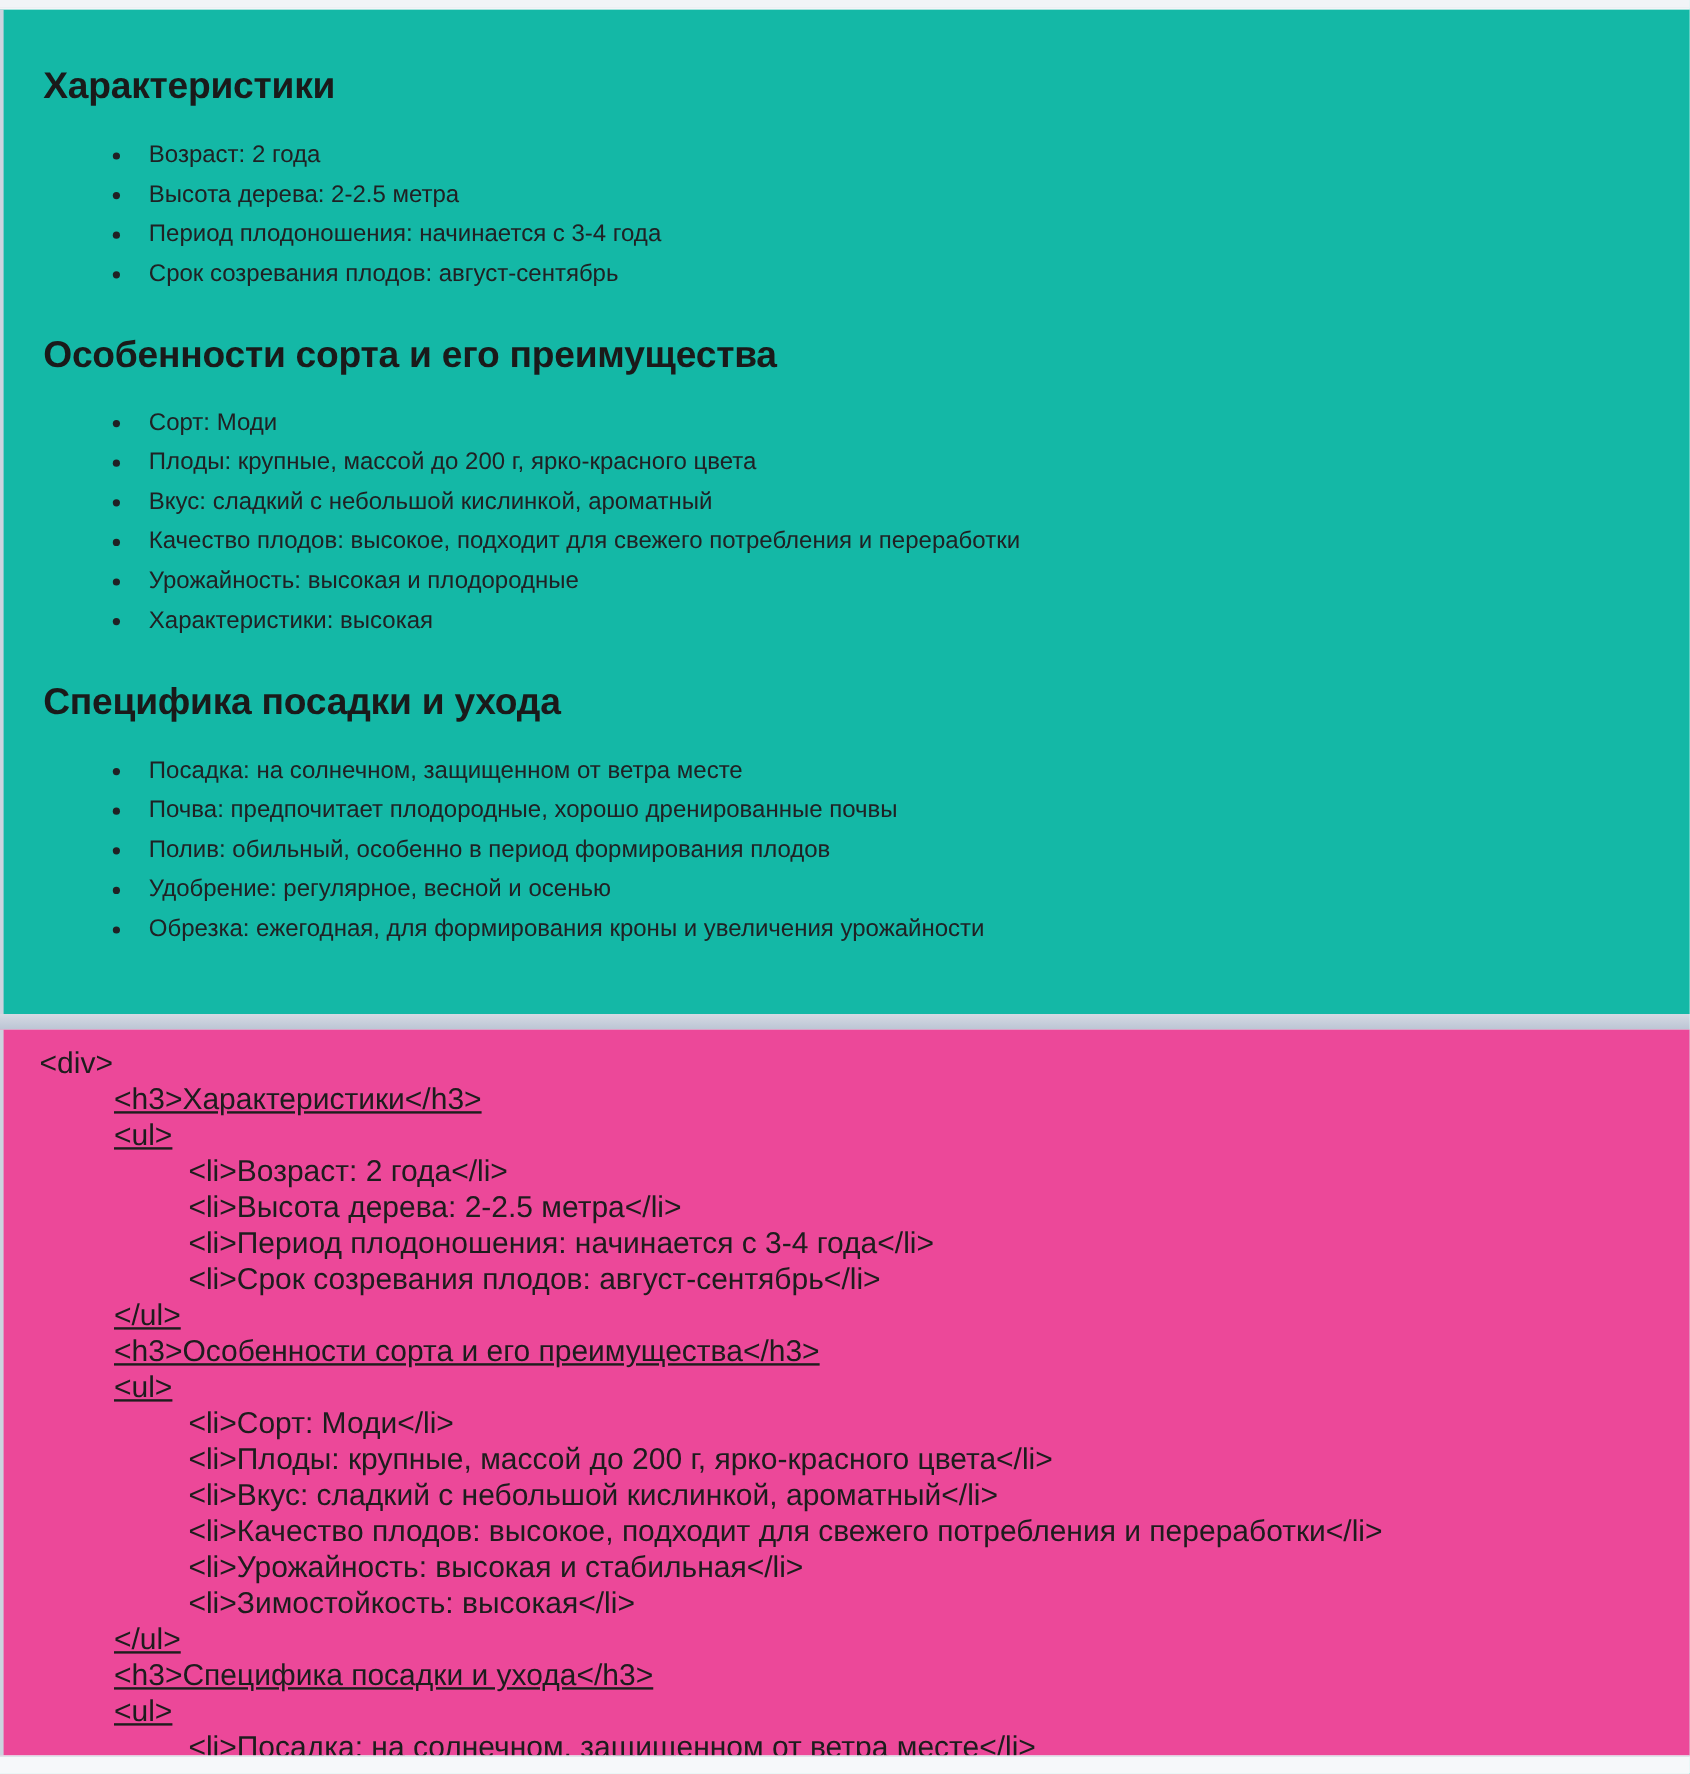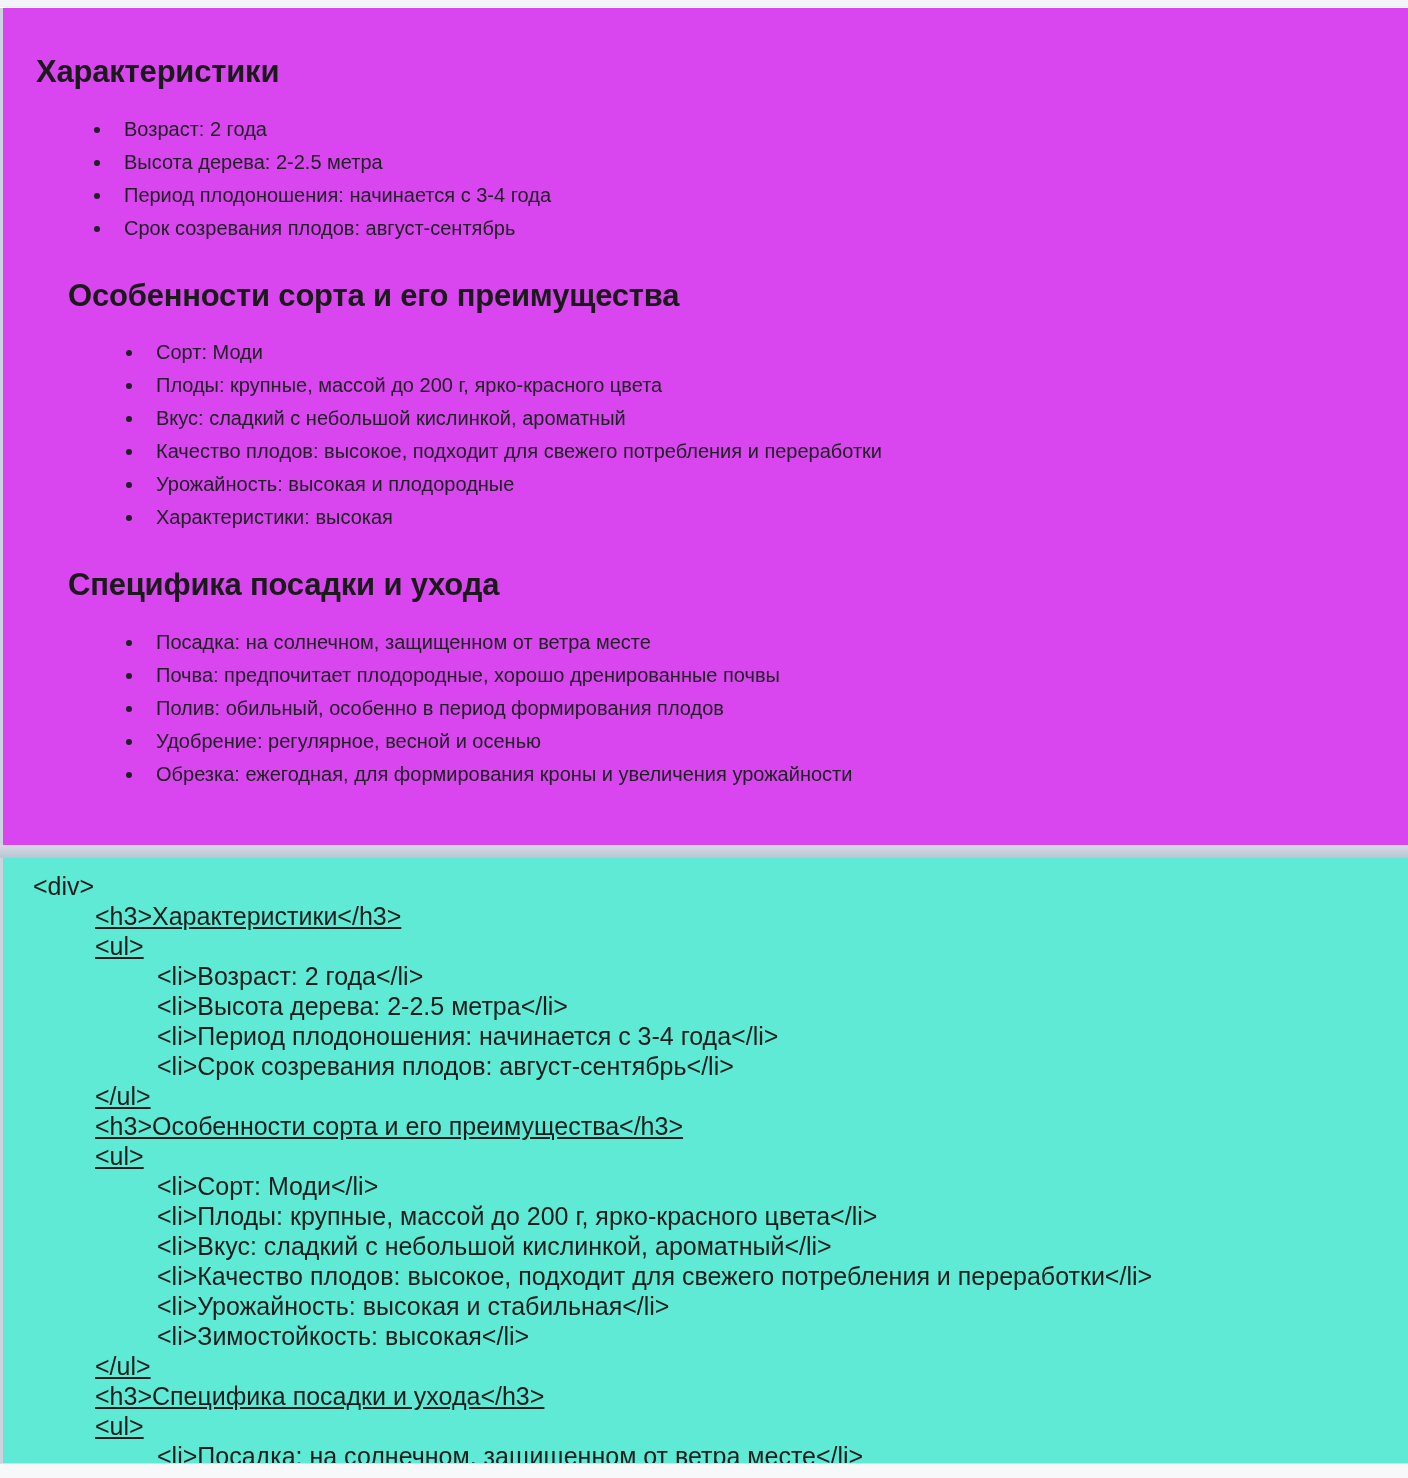--- a/index.html
+++ b/index.html
@@ -26,37 +26,37 @@
     border-bottom: 1px solid #eceef2;
     box-sizing: border-box;
   }
 
   
   .preview-panel {
     position: absolute;
     top: 8px; left: 0;
     width: 1408px;
     height: 837px;
-    background: #d946ef;
+    background: #14b8a6;
     border-left: 3px solid #ccd3de;
     box-sizing: border-box;
     overflow: hidden;
   }
   .preview-inner {
     padding: 46px 24px 0 33px;
   }
   .sec-title {
     font-size: 31px;
     font-weight: bold;
     line-height: 1.18;
     color: #1a1a1a;
     margin: 0 0 0 0;
     letter-spacing: -0.2px;
   }
-  .sec-block + .sec-block { margin-top: 34px; margin-left: 32px; }
+  .sec-block + .sec-block { margin-top: 34px; }
   .sec-list {
     list-style: none;
     margin: 22px 0 0 0;
     padding: 0;
   }
   .sec-list li {
     position: relative;
     font-size: 20px;
     line-height: 32px;
     color: #202124;
@@ -83,21 +83,21 @@
     height: 13px;
     background: linear-gradient(to bottom, #d5dae3 0%, #c7cedb 55%, #bcc5d4 100%);
   }
 
   
   .code-panel {
     position: absolute;
     top: 858px; left: 0;
     width: 1408px;
     height: 605px;
-    background: #5eead4;
+    background: #ec4899;
     border-left: 3px solid #ccd3de;
     box-sizing: border-box;
     overflow: hidden;
   }
   .code-inner {
     padding: 13px 0 0 0;
   }
   .code-line {
     font-size: 25px;
     line-height: 30px;

